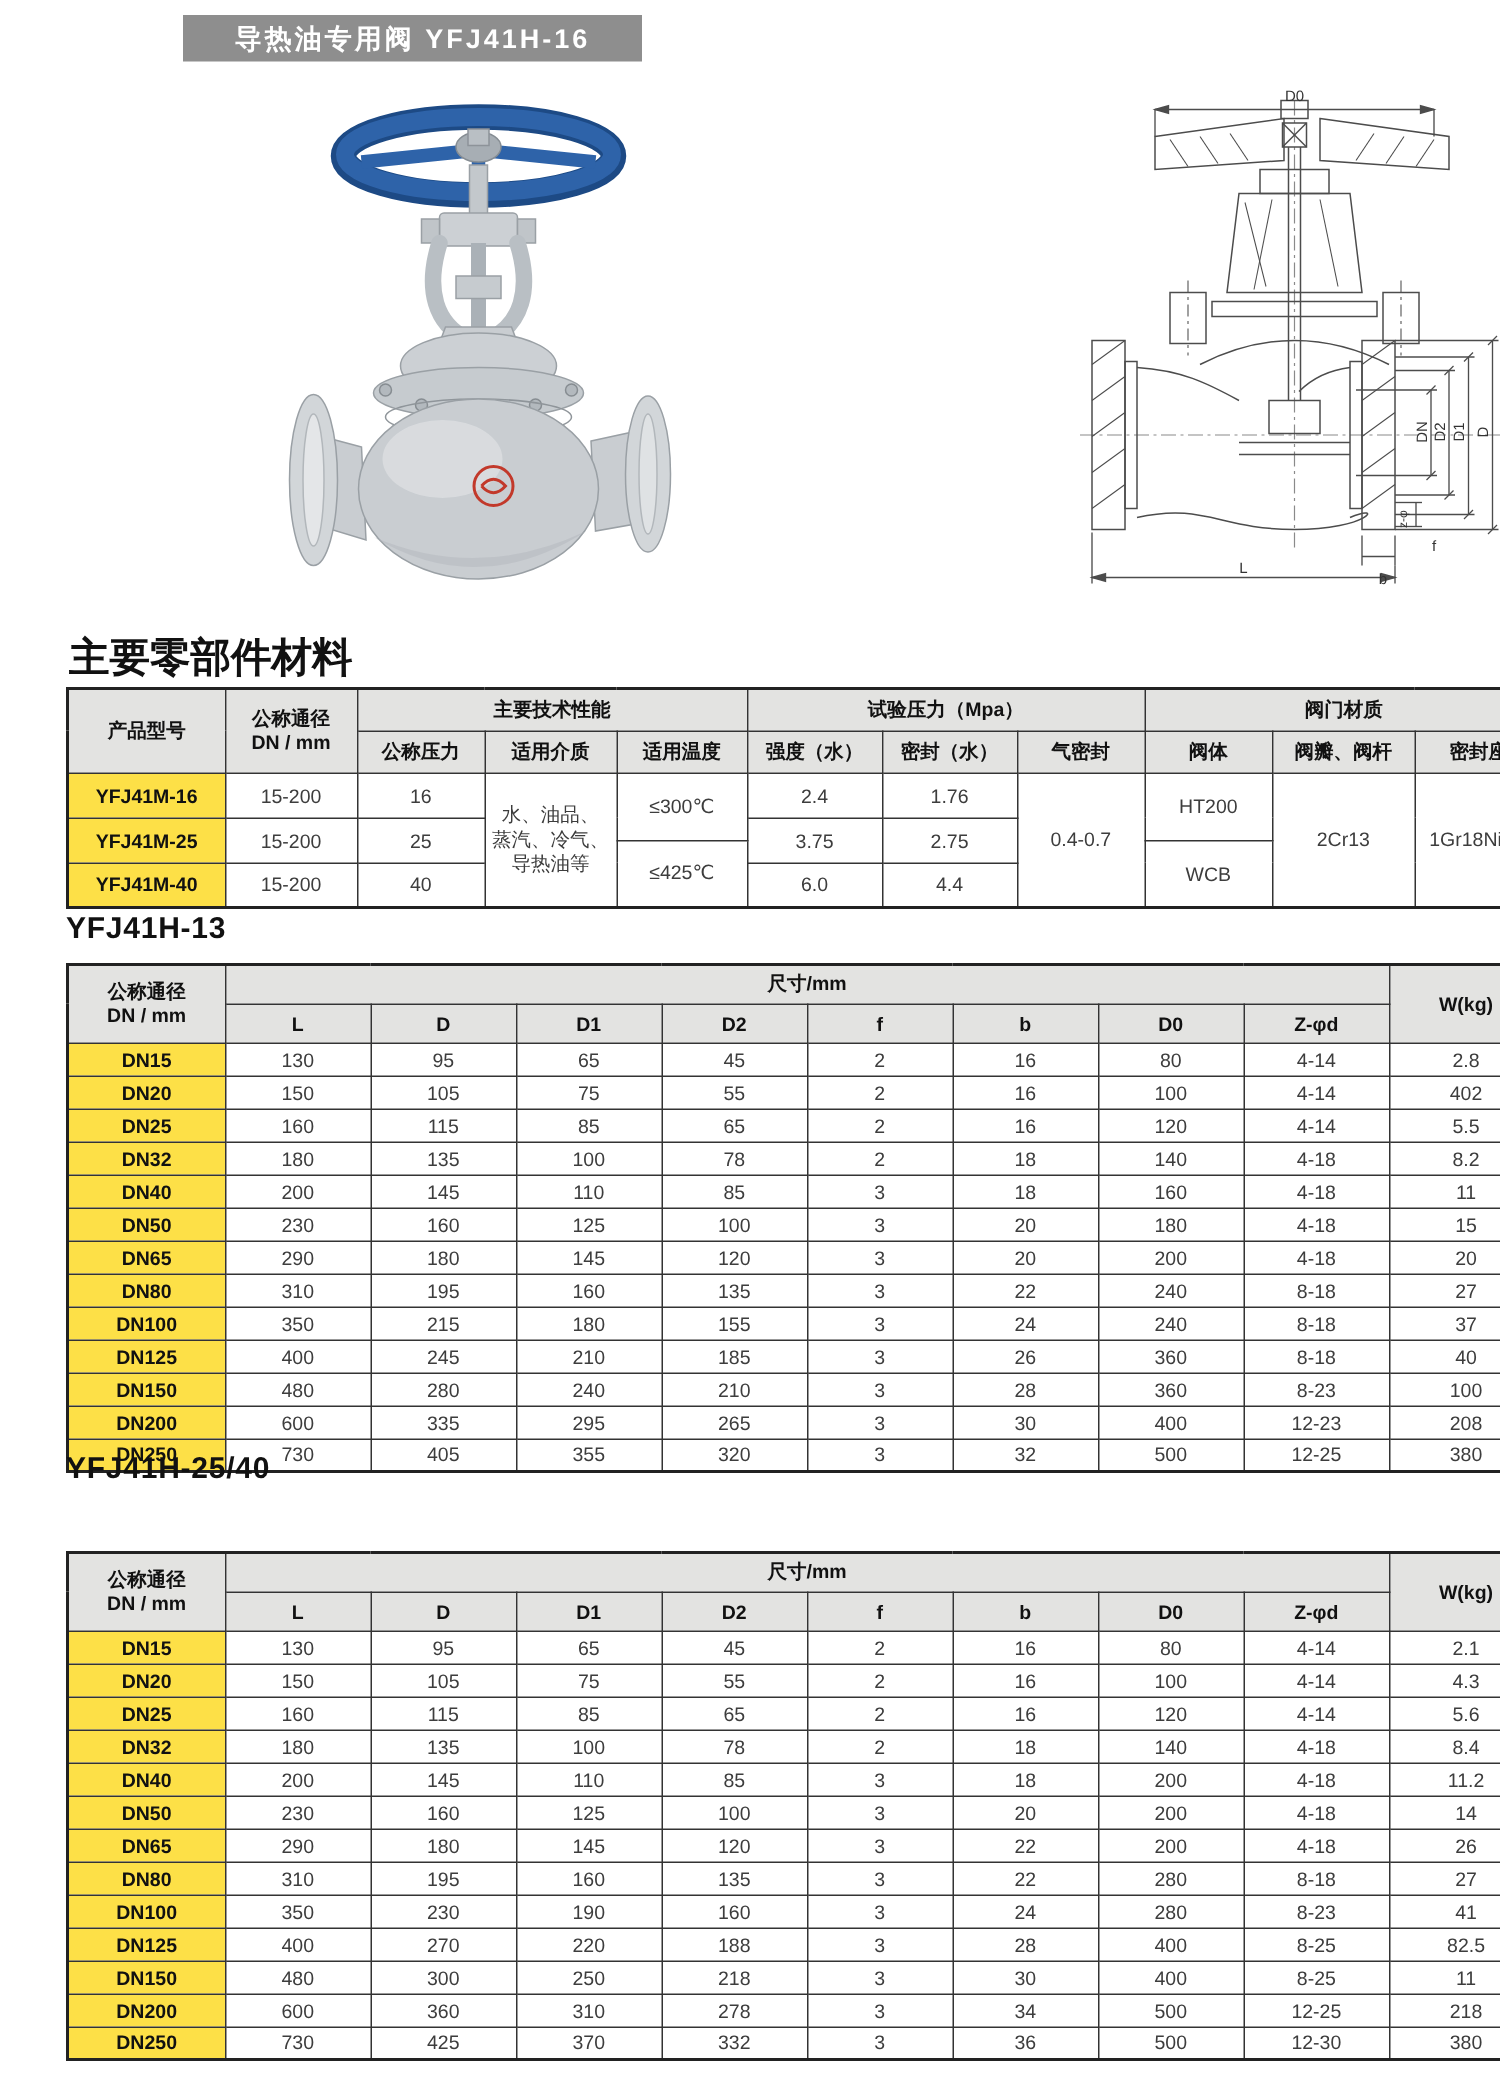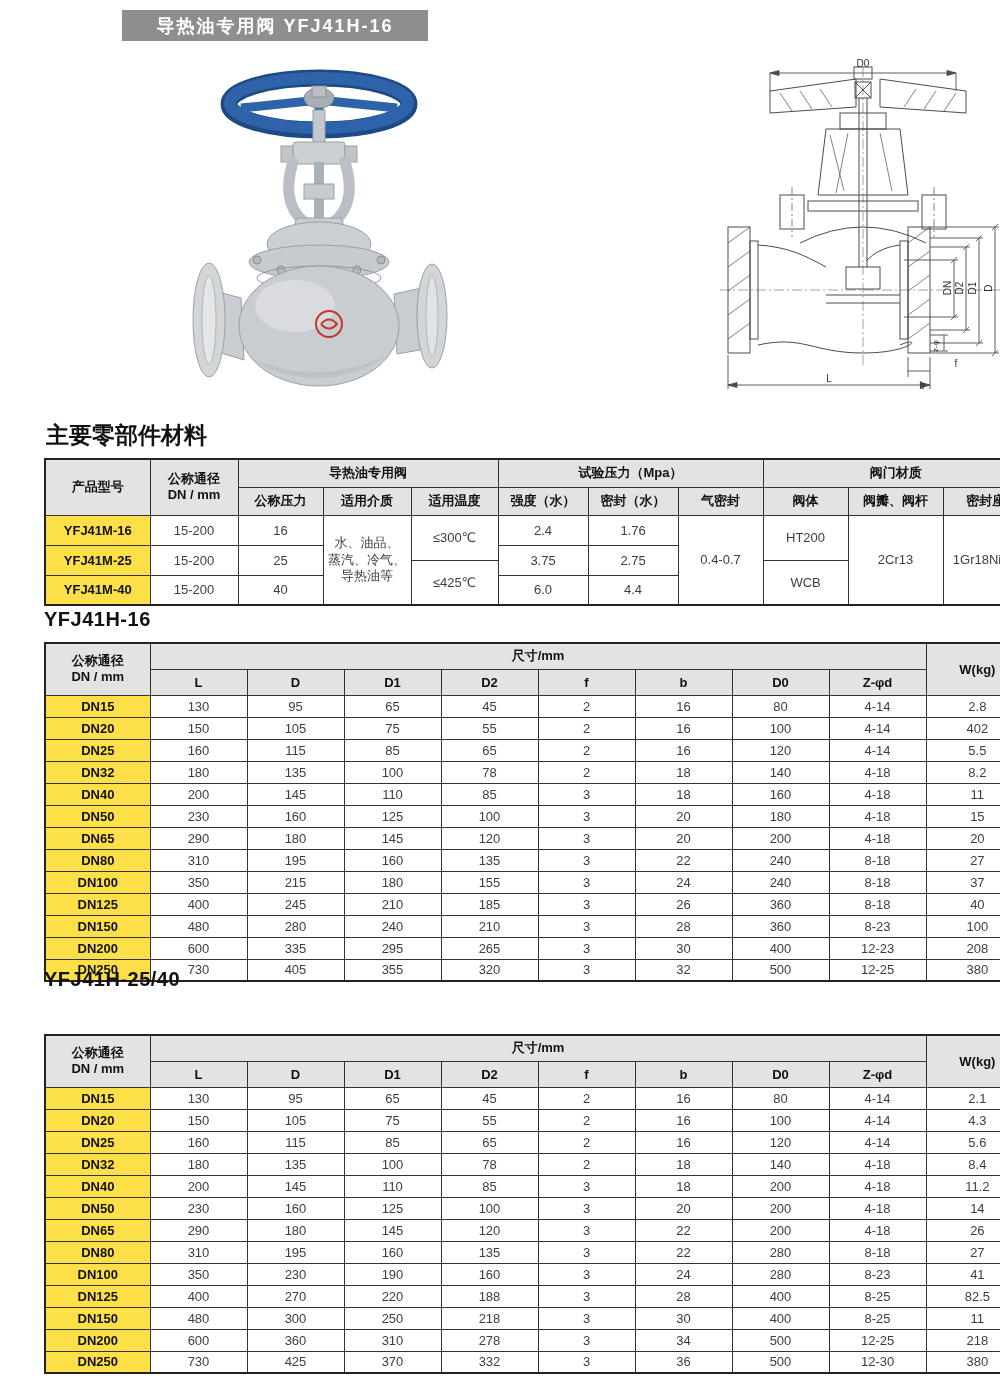--- a/index.html
+++ b/index.html
@@ -3,21 +3,21 @@
 <meta charset="utf-8">
 <style>
   html,body{margin:0;padding:0;background:#fff;}
   .page{position:relative;width:1000px;height:1390px;background:#fff;overflow:hidden;
         font-family:"Liberation Sans","DejaVu Sans",sans-serif;color:#222;margin-left:36px;}
   .banner{position:absolute;left:86px;top:10px;width:306px;height:31px;background:#8e8e8e;
           display:flex;align-items:center;justify-content:center;}
   .banner span{color:#ffffff;font-size:18px;font-weight:bold;letter-spacing:2px;white-space:nowrap;}
   .photo-wrap{position:absolute;left:133px;top:58px;width:300px;height:340px;}
   .drawing-wrap{position:absolute;left:672px;top:55px;width:320px;height:345px;}
-  .h-main{position:absolute;left:10px;top:420px;margin:0;font-size:23px;font-weight:bold;color:#111;}
+  .h-main{position:absolute;left:10px;top:420px;margin:0;font-size:27px;font-weight:bold;color:#111;}
   .h-sec{position:absolute;left:8px;margin:0;font-size:20px;font-weight:bold;color:#111;letter-spacing:0.5px;}
   .h-sec16{top:608px;} .h-sec2540{top:968px;}
   table{border-collapse:collapse;table-layout:fixed;position:absolute;left:8px;width:984px;
         background:#fff;border:2px solid #222;}
   .mat{top:458px;} .dim16{top:642px;} .dim2540{top:1034px;}
   th,td{border:1px solid #333;text-align:center;vertical-align:middle;padding:0 2px;overflow:hidden;}
   th{background:#e3e3e1;font-size:13px;font-weight:bold;color:#111;}
   td{font-size:13px;color:#3d3d3d;}
   td.rowhead{background:#fde047;font-weight:bold;color:#111;}
   .pre{white-space:pre-line;line-height:1.25;}
@@ -204,21 +204,21 @@
         <col style="width:85px">
       <col style="width:85px">
         <col style="width:95px">
         <col style="width:86px">
     </colgroup>
     <thead>
       <tr>
         <th rowspan="2">产品型号</th>
         <th rowspan="2" class="pre">公称通径
 DN / mm</th>
-        <th colspan="3">导热油专用阀</th>
+        <th colspan="3">主要技术性能</th>
         <th colspan="3">试验压力（Mpa）</th>
         <th colspan="3">阀门材质</th>
       </tr>
       <tr>
         <th>公称压力</th>
         <th>适用介质</th>
         <th>适用温度</th>
         <th>强度（水）</th>
         <th>密封（水）</th>
         <th>气密封</th>
@@ -259,21 +259,21 @@
         <td rowspan="2" class="rowhead">YFJ41M-40</td>
         <td rowspan="2">15-200</td>
         <td rowspan="2">40</td>
         <td rowspan="2">6.0</td>
         <td rowspan="2">4.4</td>
       </tr>
       <tr></tr>
     </tbody>
   </table>
 
-  <h2 class="h-sec h-sec16">YFJ41H-16</h2>
+  <h2 class="h-sec h-sec16">YFJ41H-13</h2>
   <table class="dim dim16">
     <colgroup>
       <col style="width:105px">
         <col style="width:97px">
         <col style="width:97px">
         <col style="width:97px">
       <col style="width:97px">
         <col style="width:97px">
         <col style="width:97px">
         <col style="width:97px">

